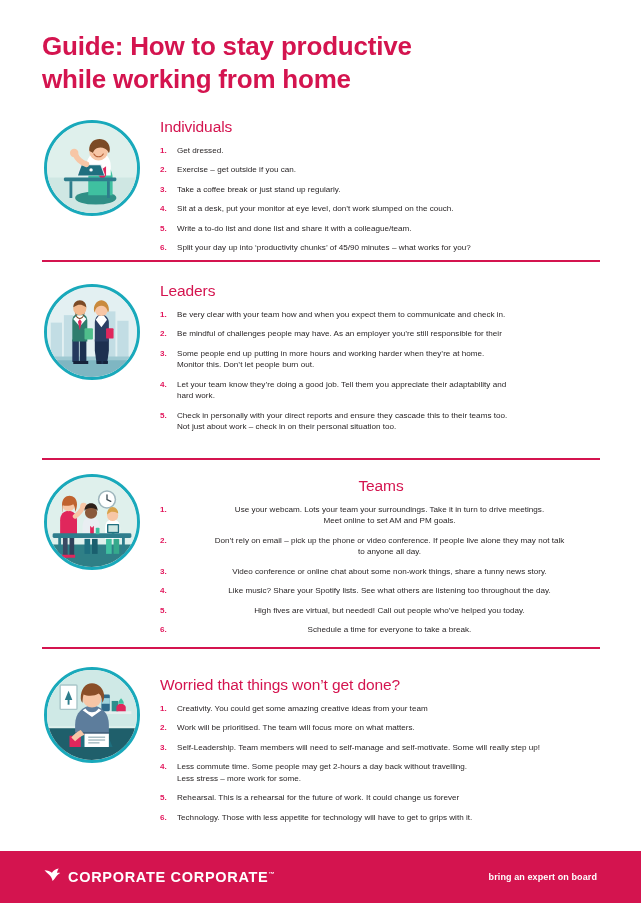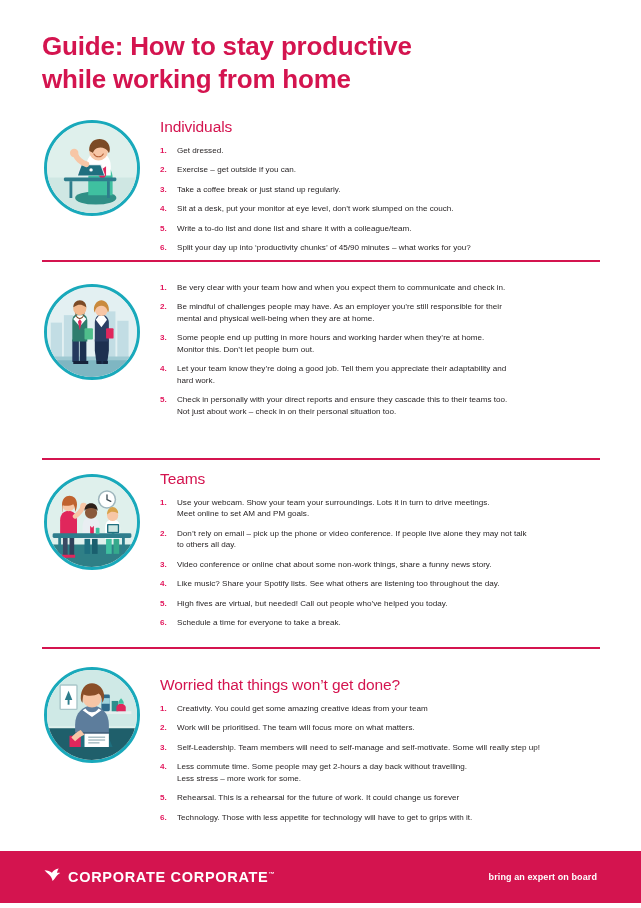--- a/index.html
+++ b/index.html
@@ -156,28 +156,29 @@
         <rect x="53" y="79" width="5" height="3" fill="#16233b"></rect>
           <rect x="60" y="79" width="5" height="3" fill="#16233b"></rect>
         <path d="M51 38c0-5 3-9 7-9s8 4 8 9v20H51z" fill="#2b3f63"></path>
         <path d="M55 31h6l3 4-6 8-6-8z" fill="#ffffff"></path>
         <circle cx="58" cy="24" r="7" fill="#f7c6a6"></circle>
         <path d="M50 24c0-6 4-10 8-10s8 4 8 10c0 2-1 3-1 3s-1-7-7-7-7 6-7 7-1-1-1-3z" fill="#c98a3d"></path>
         <rect x="63" y="44" width="8" height="11" rx="1" fill="#e0275c"></rect>
       </svg>
     </div>
     <div class="content" style="top:22px;">
+      <div class="sec-head">Leaders</div>
       <ol class="list">
         <li>
             <span class="num">1.</span>
             <span class="txt"><span>Be very clear with your team how and when you expect them to communicate and check in.</span></span>
           </li>
         <li>
             <span class="num">2.</span>
-            <span class="txt"><span>Be mindful of challenges people may have. As an employer you’re still responsible for their</span><span class="l2">mental and physical well-being when they are at home.</span></span>
+            <span class="txt"><span>Be mindful of challenges people may have. As an employer you’re still responsible for their</span></span>
           </li>
         <li>
             <span class="num">3.</span>
             <span class="txt"><span>Some people end up putting in more hours and working harder when they’re at home.</span><span class="l2">Monitor this. Don’t let people burn out.</span></span>
           </li>
         <li>
             <span class="num">4.</span>
             <span class="txt"><span>Let your team know they’re doing a good job. Tell them you appreciate their adaptability and</span><span class="l2">hard work.</span></span>
           </li>
         <li>
@@ -221,30 +222,30 @@
           <rect x="71" y="66" width="6" height="16" fill="#35a98c"></rect>
 
         <rect x="6" y="60" width="84" height="5" rx="1.5" fill="#2e7d8c"></rect>
         <rect x="12" y="65" width="3" height="17" fill="#2e7d8c"></rect>
         <rect x="80" y="65" width="3" height="17" fill="#2e7d8c"></rect>
         <rect x="64" y="50" width="13" height="10" rx="1" fill="#1f6f7f"></rect>
         <rect x="65.5" y="51.5" width="10" height="7" fill="#cfe7e3"></rect>
         <rect x="52" y="54" width="4" height="7" rx="1" fill="#3fc0a0"></rect>
       </svg>
     </div>
-    <div class="content" style="top:12px;">
+    <div class="content" style="top:19px;text-align:center;">
       <div class="sec-head">Teams</div>
       <ol class="list">
         <li>
             <span class="num">1.</span>
-            <span class="txt"><span>Use your webcam. Show your team your surroundings. Lots it in turn to drive meetings.</span><span class="l2">Meet online to set AM and PM goals.</span></span>
+            <span class="txt"><span>Use your webcam. Lots your team your surroundings. Take it in turn to drive meetings.</span><span class="l2">Meet online to set AM and PM goals.</span></span>
           </li>
         <li>
             <span class="num">2.</span>
-            <span class="txt"><span>Don’t rely on email – pick up the phone or video conference. If people live alone they may not talk</span><span class="l2">to others all day.</span></span>
+            <span class="txt"><span>Don’t rely on email – pick up the phone or video conference. If people live alone they may not talk</span><span class="l2">to anyone all day.</span></span>
           </li>
         <li>
             <span class="num">3.</span>
             <span class="txt"><span>Video conference or online chat about some non-work things, share a funny news story.</span></span>
           </li>
         <li>
             <span class="num">4.</span>
             <span class="txt"><span>Like music? Share your Spotify lists. See what others are listening too throughout the day.</span></span>
           </li>
         <li>

